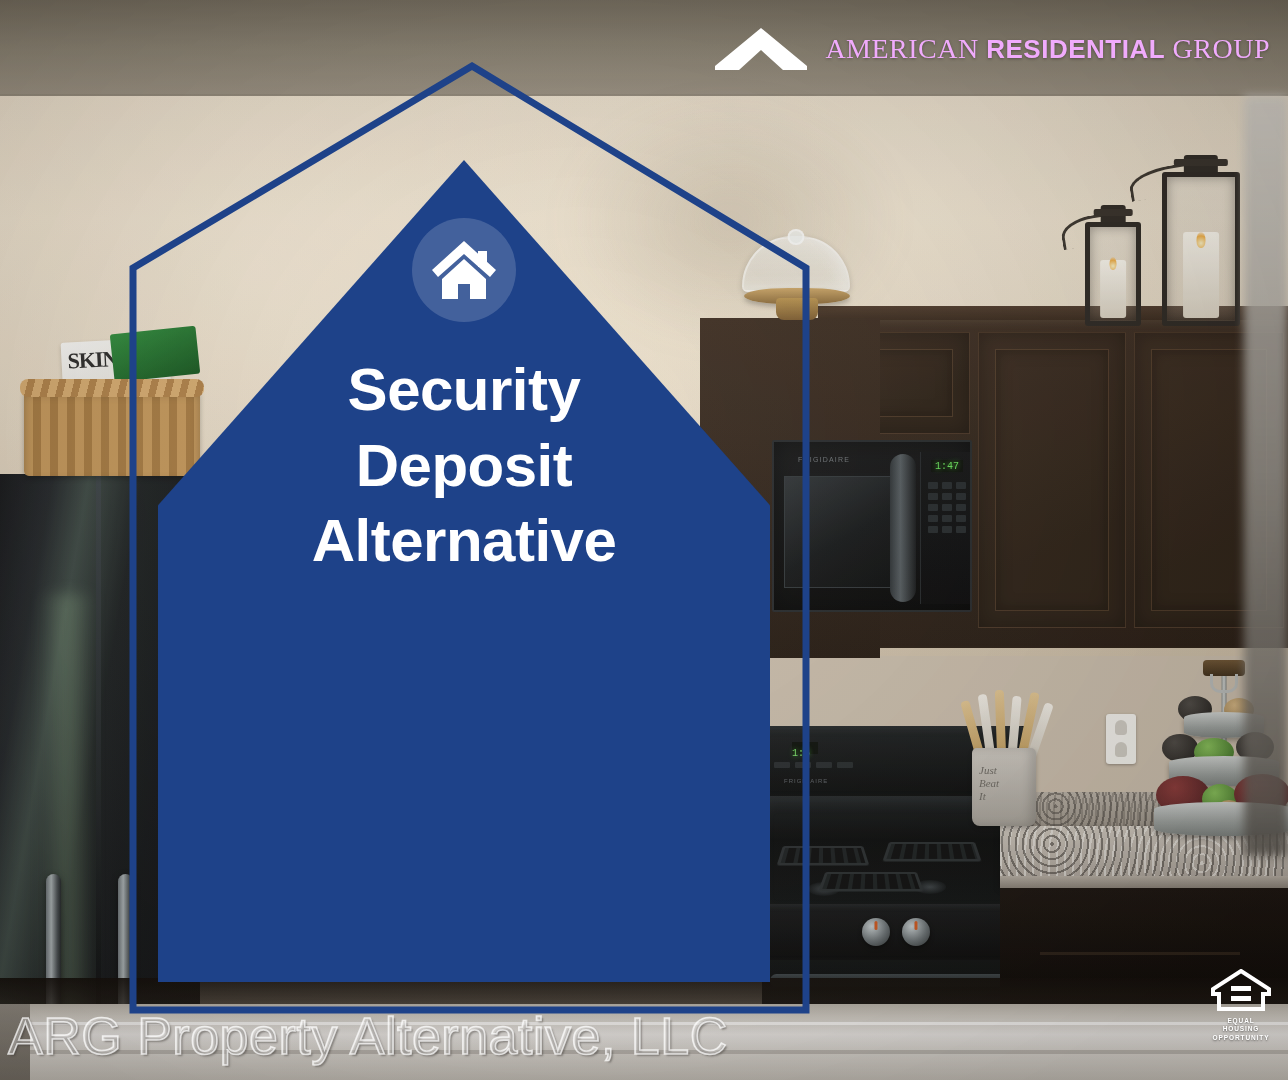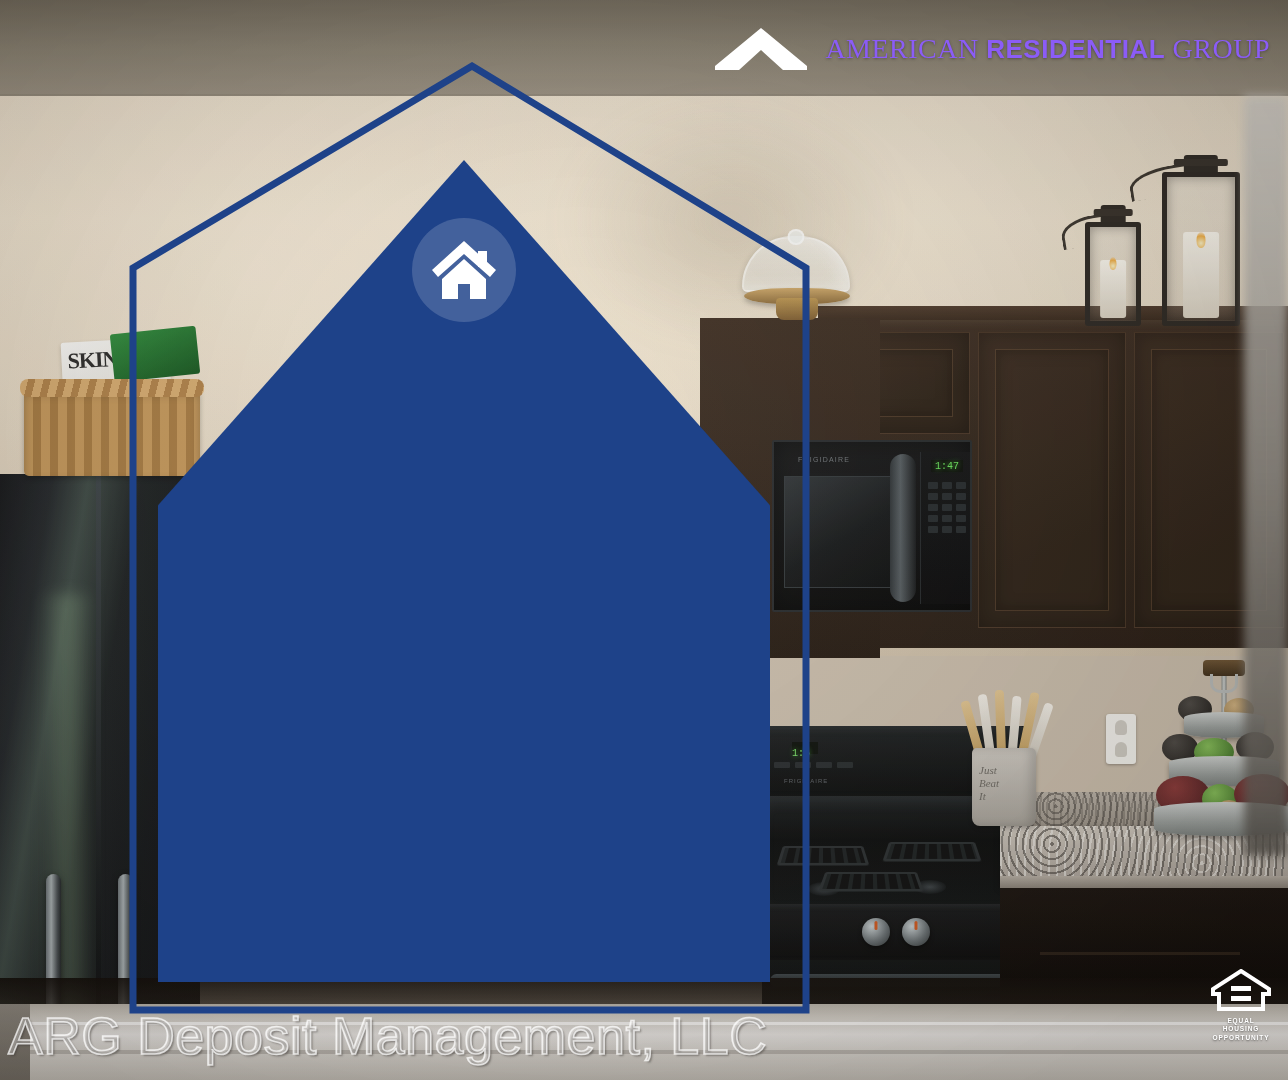--- a/index.html
+++ b/index.html
@@ -433,21 +433,21 @@
     color:#f2f5fb; font-size:27.5px; line-height:1.62; text-align:center;
     margin-top:28px; width:560px; font-weight:400;
   }
 
   
   .brand-logo{
     position:absolute; right:18px; top:26px; display:flex; align-items:center; gap:16px;
   }
   .brand-mark{ width:96px; height:46px; }
   .brand-text{
-    font-size:28px; color:#8b5cf6; letter-spacing:.5px; white-space:nowrap;
+    font-size:28px; color:#f0abfc; letter-spacing:.5px; white-space:nowrap;
     text-shadow:0 1px 3px rgba(0,0,0,.35);
   }
   .brand-text .serif{ font-family:"Liberation Serif", serif; font-weight:400; }
   .brand-text .sansb{ font-family:"Liberation Sans", sans-serif; font-weight:700; font-size:26px; }
 
   
   .watermark{
     position:absolute; left:8px; bottom:14px;
     font-size:52px; font-weight:400; letter-spacing:.5px;
     color: rgba(255,255,255,.30);
@@ -635,33 +635,38 @@
   <div class="card-inner">
 
     <div class="icon-circle">
       <svg width="72" height="66" viewBox="0 0 72 66">
         <path d="M36 4 L4 33 L10 40 L36 17 L62 40 L68 33 Z" fill="#ffffff"></path>
         <rect x="50" y="14" width="9" height="16" fill="#ffffff"></rect>
         <path d="M36 22 L14 42 L14 62 L30 62 L30 47 L42 47 L42 62 L58 62 L58 42 Z" fill="#ffffff"></path>
       </svg>
     </div>
 
+    <div class="headline">
+      <div>Security</div>
+      <div>Deposit</div>
+      <div>Alternative</div>
+    </div>
 
   </div>
 
   <div class="brand-logo">
     <svg class="brand-mark" viewBox="0 0 96 46">
       <path d="M48 2 L94 40 L94 44 L70 44 L48 24 L26 44 L2 44 L2 40 Z" fill="#ffffff"></path>
     </svg>
     <div class="brand-text">
       <span class="serif">AMERICAN</span><span class="serif"> </span><span class="sansb">RESIDENTIAL</span><span class="serif"> </span><span class="serif">GROUP</span>
     </div>
   </div>
 
-  <div class="watermark">ARG Deposit Management, LLC</div>
+  <div class="watermark">ARG Property Alternative, LLC</div>
 
   <div class="eho">
     <svg width="60" height="42" viewBox="0 0 60 42">
       <path d="M30 2 L58 20 L58 25 L52 25 L52 40 L8 40 L8 25 L2 25 L2 20 Z" fill="none" stroke="#ffffff" stroke-width="4"></path>
       <rect x="20" y="17" width="20" height="5" fill="#ffffff"></rect>
       <rect x="20" y="27" width="20" height="5" fill="#ffffff"></rect>
     </svg>
     <div class="eho-txt">
       <div>EQUAL HOUSING</div>
       <div>OPPORTUNITY</div>

